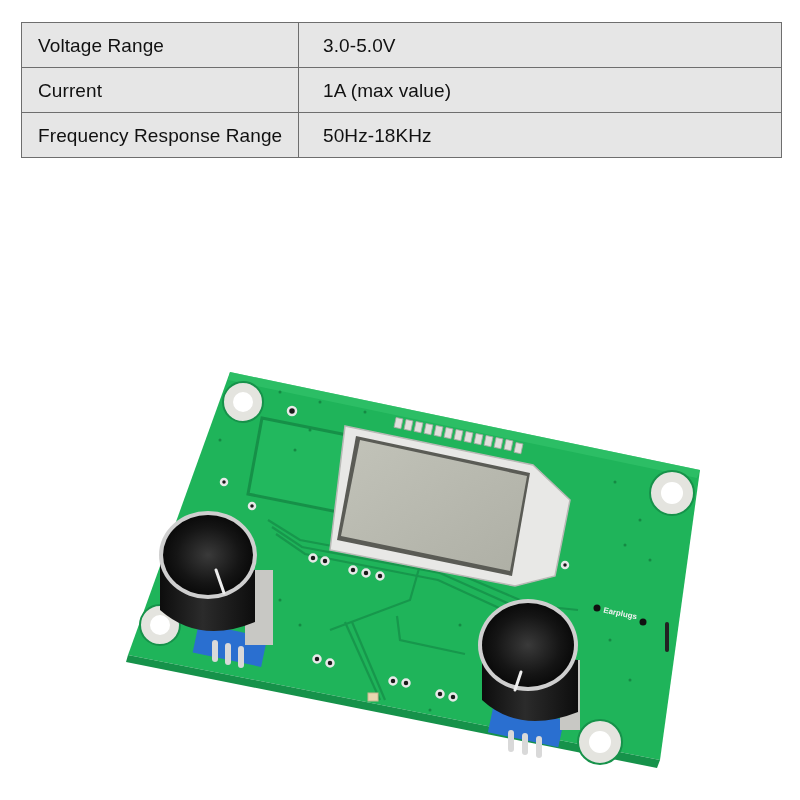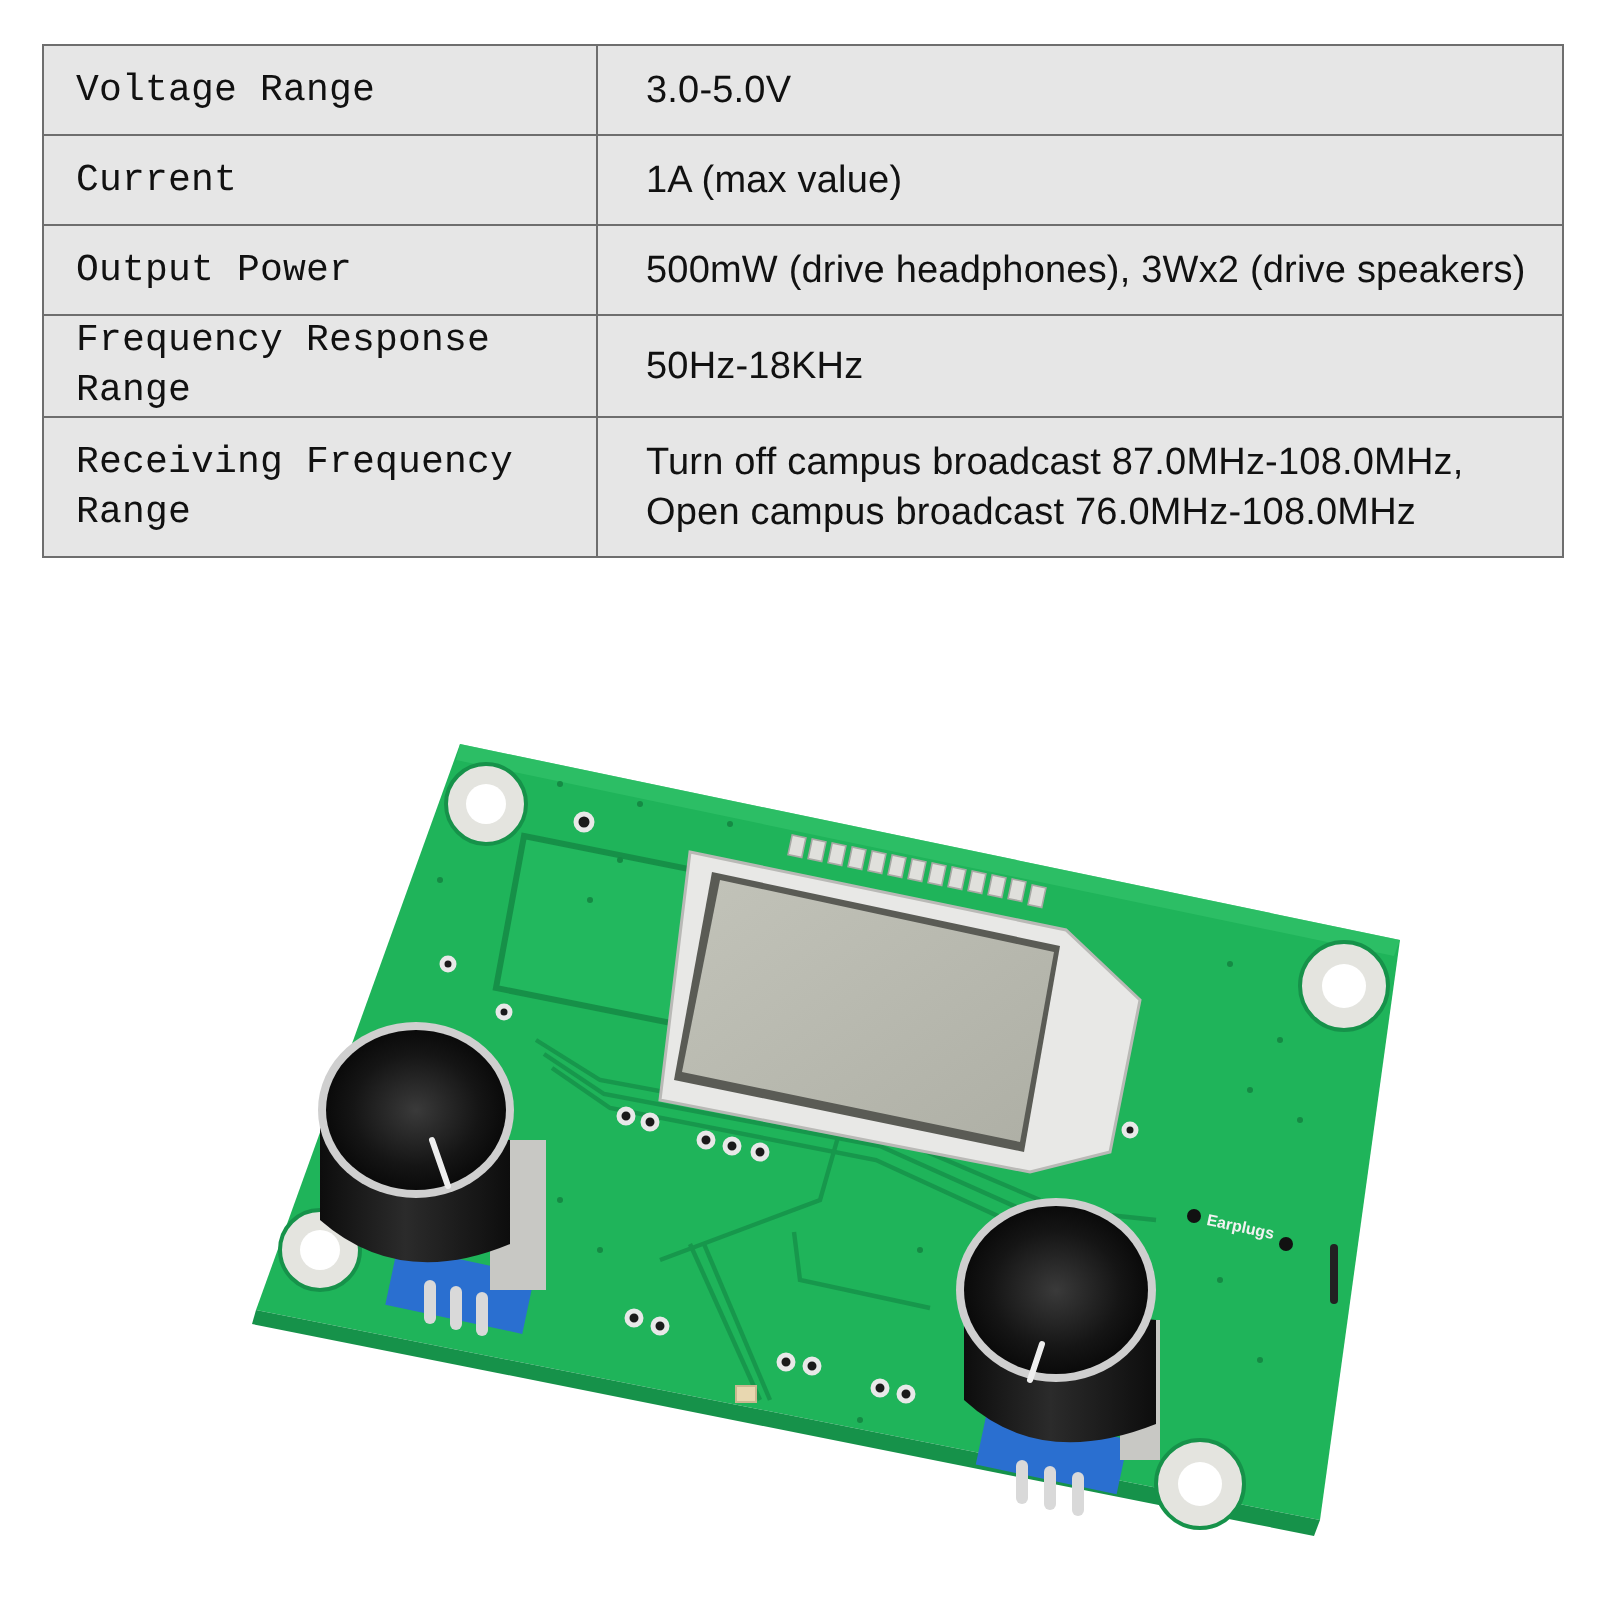--- a/index.html
+++ b/index.html
@@ -7,53 +7,42 @@
     .spec-table {
       position: absolute; left: 21px; top: 22px; width: 761px;
       border-collapse: collapse; background: #e6e6e6;
       border: 1.5px solid #6e6e6e;
     }
     .spec-table td {
       border: 1.5px solid #6e6e6e; color: #111111;
       font-size: 19px; line-height: 25px; padding: 0 0 0 15px;
       vertical-align: middle; letter-spacing: 0.1px;
     }
-    .spec-table td.label { width: 260px; padding-left: 16px; font-family: Liberation Mono, monospace; }
+    .spec-table td.label { width: 260px; padding-left: 16px; }
     .spec-table td.value { padding-left: 24px; }
     .spec-table tr { height: 45px; }
     .spec-table tr.tall { height: 70px; }
     .photo { position: absolute; left: 0; top: 365px; width: 800px; height: 435px; }
   </style>
 </head>
 <body>
 
 <table class="spec-table">
   <tbody>
     <tr>
       <td class="label">Voltage Range</td>
       <td class="value">3.0-5.0V</td>
     </tr>
     <tr>
       <td class="label">Current</td>
       <td class="value">1A (max value)</td>
     </tr>
     <tr>
-      <td class="label">Output Power</td>
-      <td class="value">500mW (drive headphones), 3Wx2 (drive speakers)</td>
-    </tr>
-    <tr>
       <td class="label">Frequency Response Range</td>
       <td class="value">50Hz-18KHz</td>
-    </tr>
-    <tr class="tall">
-      <td class="label">Receiving Frequency Range</td>
-      <td class="value">
-        <div>Turn off campus broadcast 87.0MHz-108.0MHz,</div>
-        <div>Open campus broadcast 76.0MHz-108.0MHz</div>
-      </td>
     </tr>
   </tbody>
 </table>
 
 <svg class="photo" viewBox="0 365 800 435" xmlns="http://www.w3.org/2000/svg">
   <defs>
     <radialGradient id="knobTop" cx="50%" cy="50%" r="50%">
       <stop offset="0%" stop-color="#3a3a3a"></stop>
       <stop offset="70%" stop-color="#151515"></stop>
       <stop offset="100%" stop-color="#0a0a0a"></stop>

